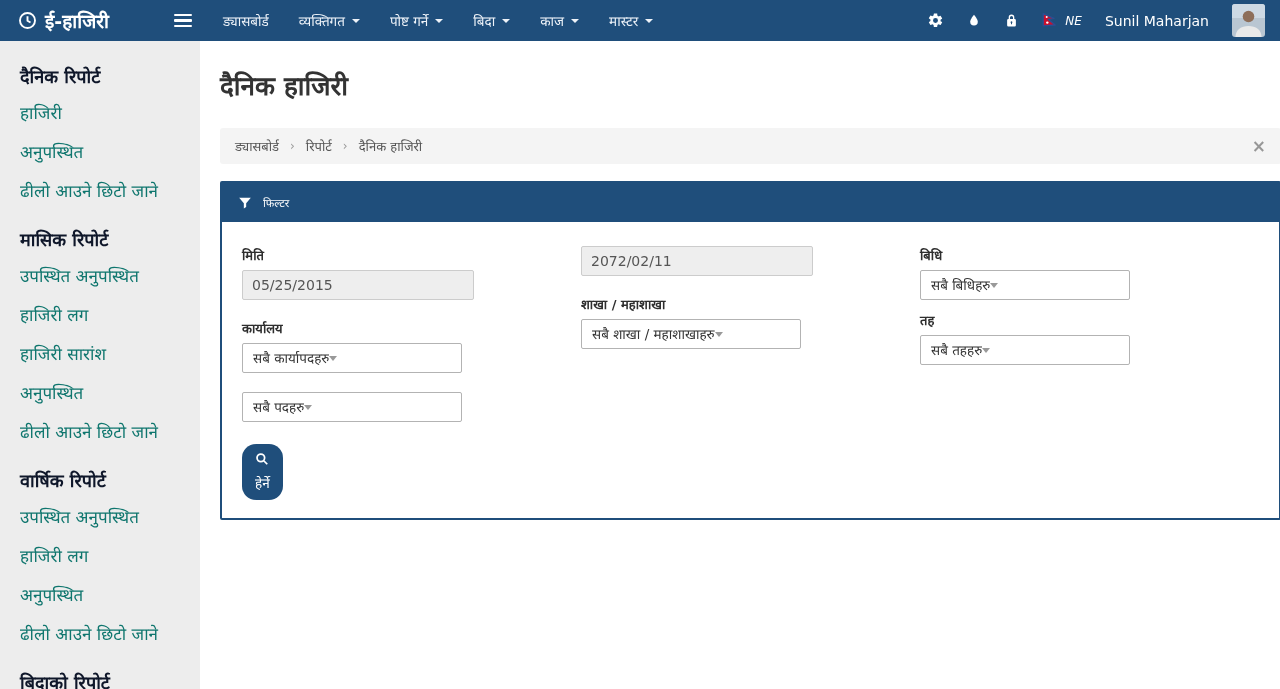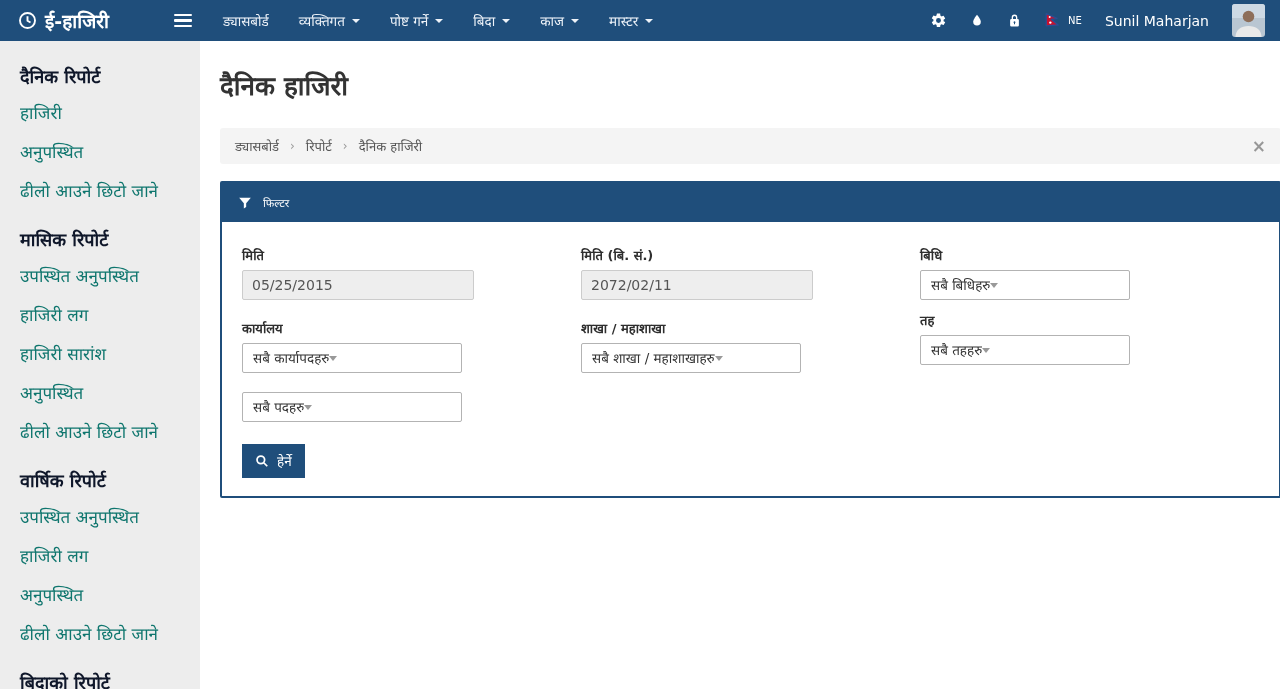--- a/index.html
+++ b/index.html
@@ -18,21 +18,21 @@
   .hamburger { display: flex; flex-direction: column; gap: 3px; margin: 0 16px 0 6px; cursor: pointer; }
   .hamburger span { width: 18px; height: 2.5px; background: #fff; border-radius: 1px; }
   .nav-items { display: flex; align-items: center; height: 100%; }
   .nav-item {
     display: flex; align-items: center; gap: 7px; padding: 0 15px; height: 100%;
     font-size: 13.5px; color: #eef3f9; cursor: pointer; white-space: nowrap;
   }
   .caret-down { width: 0; height: 0; border: 4px solid transparent; border-top: 4px solid #eef3f9; margin-top: 4px; }
   .nav-right { margin-left: auto; display: flex; align-items: center; gap: 23px; padding-right: 15px; }
   .nav-icon { display: flex; align-items: center; cursor: pointer; }
-  .lang { display: flex; align-items: center; gap: 8px; font-size: 10px; cursor: pointer; }
+  .lang { display: flex; align-items: center; gap: 8px; font-size: 12px; cursor: pointer; font-style: italic; }
   .user-name { font-size: 14px; cursor: pointer; }
   .avatar { width: 33px; height: 33px; border-radius: 3px; overflow: hidden; flex: none; cursor: pointer; }
   
   .layout { display: flex; height: 648px; }
   .sidebar { width: 200px; flex: none; background: #ededed; padding: 6px 20px 0 20px; }
   .side-heading { font-size: 18px; font-weight: 600; color: #0f172a; margin: 17px 0 5px; }
   .side-link { display: block; font-size: 17px; color: #0f766e; padding: 8px 0; text-decoration: none; cursor: pointer; }
   .content { flex: 1; padding: 0 20px; background: #fff; }
   .page-title { font-size: 26px; font-weight: 600; color: #333; margin: 26px 0 25px; }
   
@@ -62,22 +62,22 @@
   .select {
     width: 220px; height: 30px; background: #fff; border: 1px solid #b3b3b3; border-radius: 2px;
     padding: 0 10px; font-size: 13.5px; color: #333; display: flex; align-items: center;
     justify-content: flex-start; cursor: pointer;
   }
   .form-col.c3 .select { width: 210px; }
   .select-value { white-space: nowrap; overflow: hidden; }
   .select-caret { width: 0; height: 0; border: 4px solid transparent; border-top: 5px solid #999; margin-top: 4px; flex: none; }
   .search-btn {
     display: inline-flex; align-items: center; gap: 8px; background: #1f4e7b; color: #fff;
-    border: none; border-radius: 0; padding: 8px 13px; font-size: 13.5px; cursor: pointer;
-    font-family: inherit; margin-top: 3px;
+    border: none; border-radius: 14px; padding: 8px 13px; font-size: 13.5px; cursor: pointer;
+    font-family: inherit; margin-top: 3px; flex-direction: column;
   }
 </style>
 </head>
 <body>
 
 <div class="navbar">
   <div class="brand">
     <span style="display:flex;">
       <svg width="19" height="19" viewBox="0 0 24 24" fill="none" stroke="#fff" stroke-width="2.4">
         <circle cx="12" cy="12" r="9.5"></circle>
@@ -232,21 +232,20 @@
                 <circle cx="10" cy="10" r="6.5"></circle>
                   <line x1="15" y1="15" x2="21" y2="21"></line>
               </svg>
             </span>
             <span>हेर्ने</span>
           </button>
         </div>
 
         <div class="form-col">
           <div class="form-group">
-            <label class="form-label">मिति (बि. सं.)</label>
             <input class="date-input" type="text" readonly="" value="2072/02/11" style="">
           </div>
           <div class="form-group">
             <label class="form-label">शाखा / महाशाखा</label>
             <div class="select">
               <span class="select-value">सबै शाखा / महाशाखाहरु</span>
               <span class="select-caret"></span>
             </div>
           </div>
         </div>

